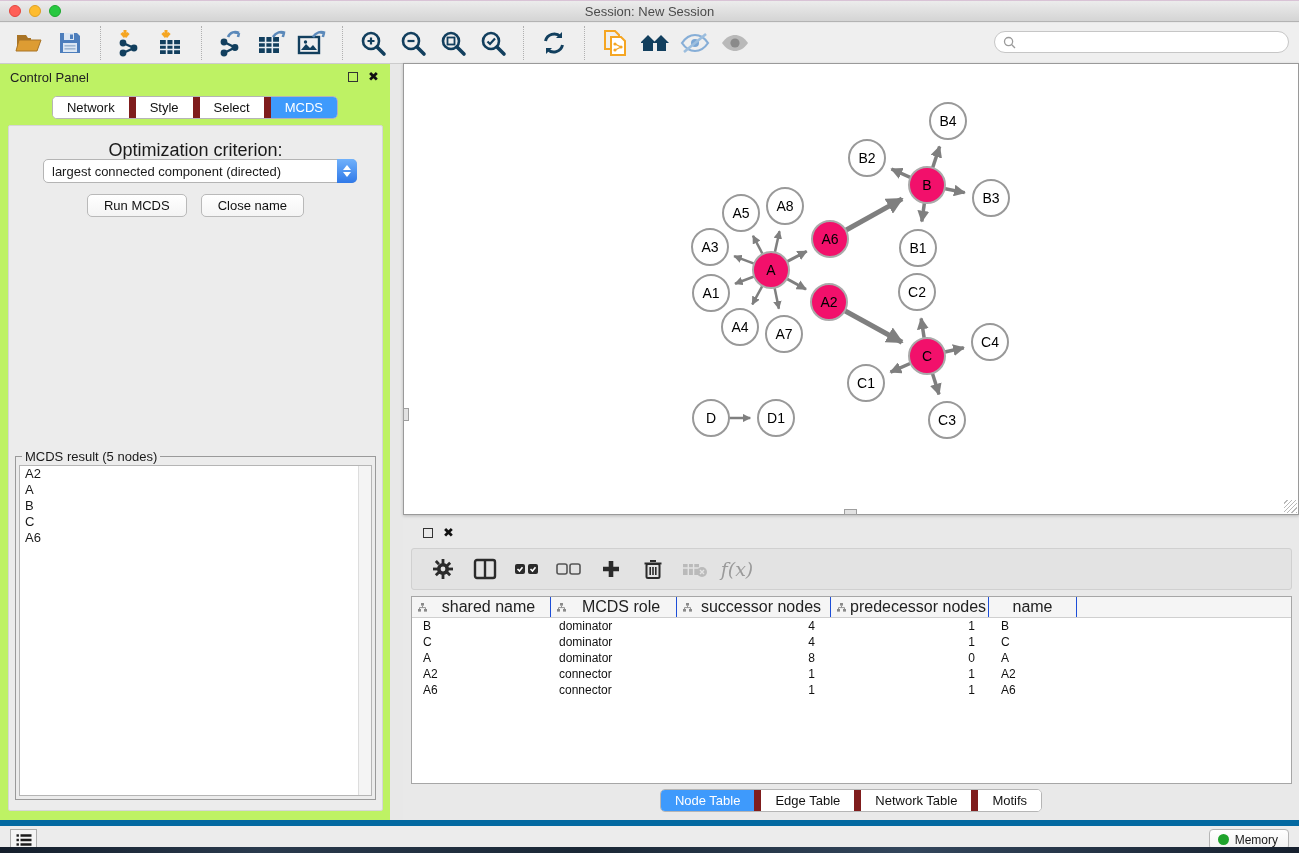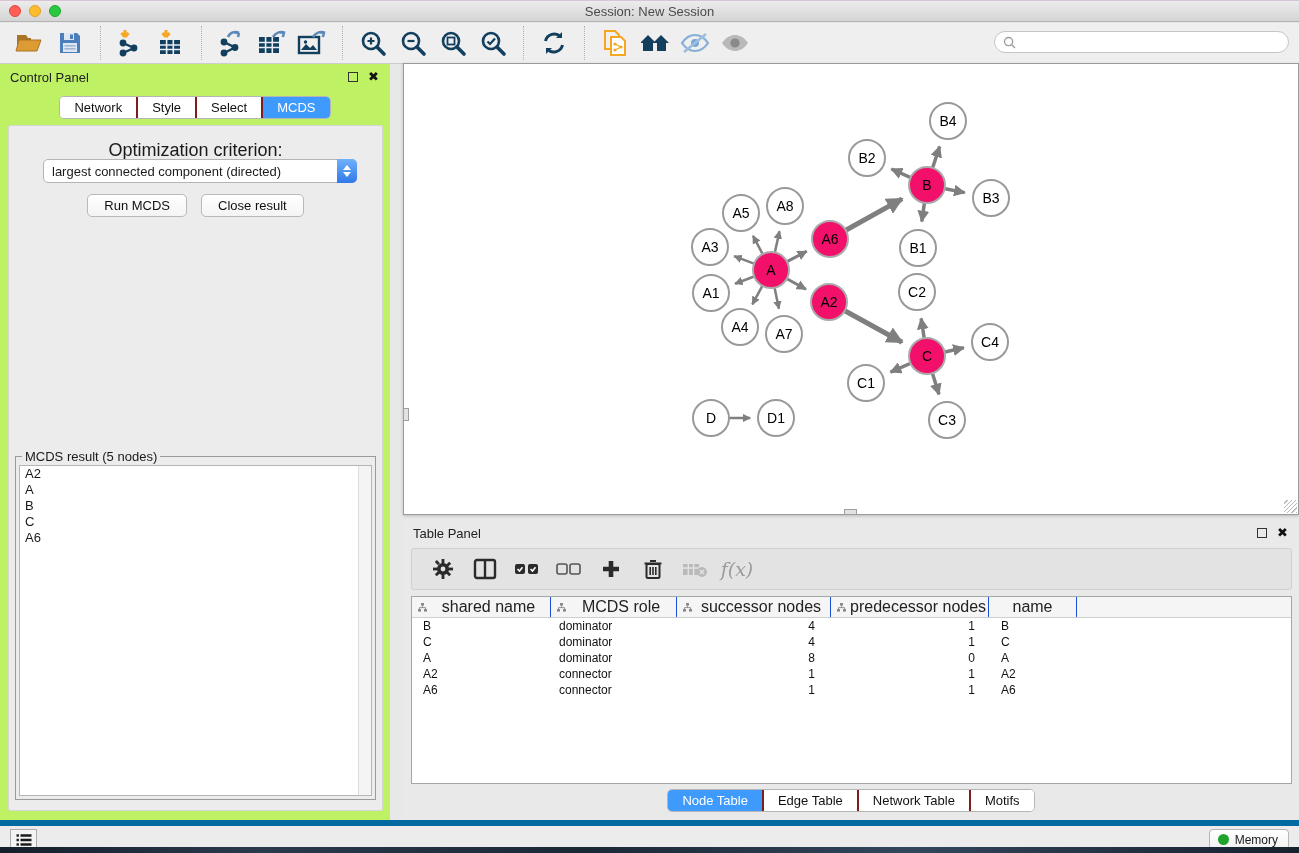--- a/index.html
+++ b/index.html
@@ -30,21 +30,21 @@
   
   .control-panel { position:absolute; left:0; top:64px; width:390px; height:756px; background:#bef264; }
   .panel-head { height:26px; display:flex; align-items:center; padding:0 10px; }
   .panel-head .ph-title { flex:1; font-size:13px; color:#222; }
   .mini-btn { width:13px; height:13px; margin-left:8px; display:flex; align-items:center; justify-content:center; font-size:12px; color:#111; }
   .mini-square { width:10px; height:10px; border:1.5px solid #333; }
   .mini-x { font-weight:bold; font-size:13px; line-height:10px; }
 
   .seg-tabs { display:flex; justify-content:center; margin-top:6px; }
   .seg { display:flex; border:1px solid #b5b5b5; border-radius:5px; overflow:hidden; background:#fff; }
-  .seg .seg-tab { padding:3px 14px; font-size:13px; background:#fff; color:#111; border-right:2px solid #7f1d1d; }
+  .seg .seg-tab { padding:3px 14px; font-size:13px; background:#fff; color:#111; border-right:7px solid #7f1d1d; }
   .seg .seg-tab:last-child { border-right:none; }
   .seg .seg-tab.active { background:#3e9afc; color:#fff; }
 
   .cp-content { position:absolute; left:8px; right:7px; top:61px; bottom:9px; background:#ececec;
     border:1px solid #d6d6d6; border-radius:2px; }
   .opt-label { text-align:center; margin-top:14px; font-size:18px; }
   .combo { position:absolute; left:34px; top:33px; width:314px; height:24px; background:#fff;
     border:1px solid #b4b4b4; border-radius:5px; display:flex; align-items:center; }
   .combo-text { flex:1; padding-left:8px; font-size:13px; white-space:nowrap; overflow:hidden; }
   .combo-step { width:20px; height:24px; margin:-1px -1px -1px 0; border-radius:0 5px 5px 0;
@@ -287,21 +287,21 @@
     <div class="opt-label">Optimization criterion:</div>
     <div class="combo">
       <span class="combo-text">largest connected component (directed)</span>
       <span class="combo-step">
           <span class="chev-up"></span>
           <span class="chev-dn"></span>
         </span>
     </div>
     <div class="btn-row">
       <button class="mac-btn">Run MCDS</button>
-      <button class="mac-btn">Close result</button>
+      <button class="mac-btn">Close name</button>
     </div>
     <div class="result-box">
       <span class="result-legend">MCDS result (5 nodes)</span>
       <div class="result-list" id="result-list">
         <div class="result-scroll"></div>
       <div class="result-item">A2</div>
           <div class="result-item">A</div>
           <div class="result-item">B</div>
           <div class="result-item">C</div>
           <div class="result-item">A6</div>
@@ -362,21 +362,20 @@
         <div class="gnode" style="left: 353px; top: 310px;">D1</div>
       </div>
   </div>
   <div class="grip-left"></div>
   <div class="grip-bottom"></div>
   <div class="resize-corner"></div>
 </div>
 
 <div class="table-panel">
   <div class="panel-head">
-    <span class="ph-title">Table Panel</span>
     <span class="mini-btn">
         <span class="mini-square"></span>
       </span>
     <span class="mini-btn mini-x">✖</span>
   </div>
   <div class="tp-toolbar">
     <div class="tp-btn">
       <svg width="22" height="22" viewBox="0 0 22 22">
           <g fill="#2b2b2b">
             <circle cx="11" cy="11" r="6"></circle>

